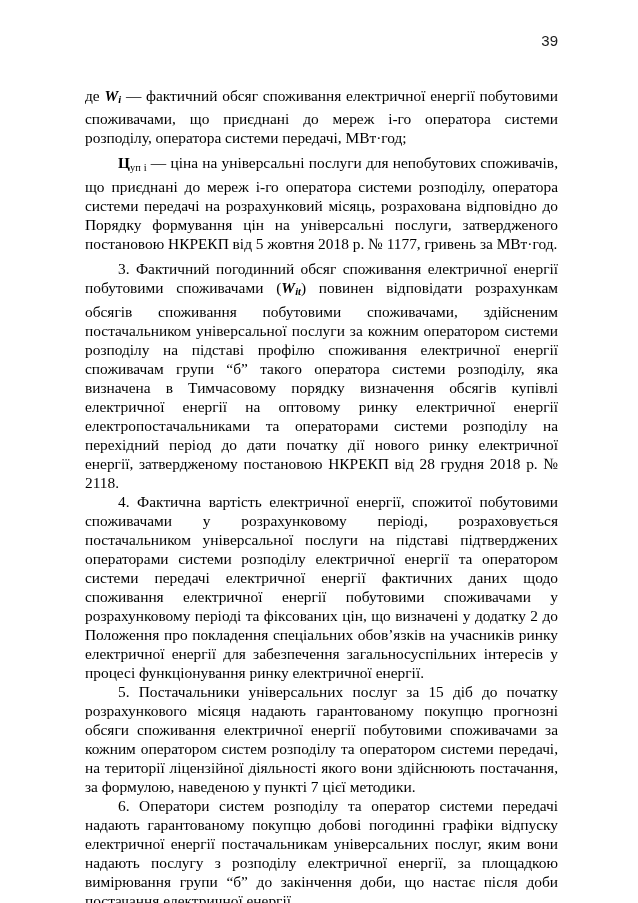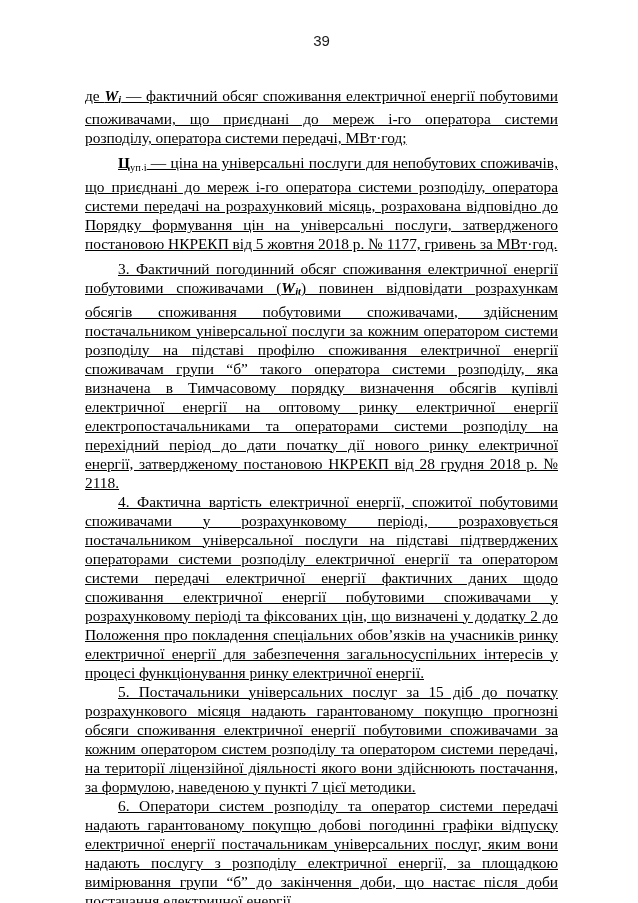--- a/index.html
+++ b/index.html
@@ -15,38 +15,37 @@
     background: #ffffff;
     overflow: hidden;
     font-family: "Liberation Serif", "DejaVu Serif", serif;
     color: #000000;
   }
   .page-number {
     position: absolute;
     top: 32px;
     left: 85px;
     width: 473px;
-    text-align: center;
+    text-align: right;
     font-family: "Liberation Sans", "DejaVu Sans", sans-serif;
     font-size: 15px;
     color: #1a1a1a;
   }
   .content {
     position: absolute;
     top: 86px;
     left: 85px;
     width: 473px;
     font-size: 15.4px;
     line-height: 19px;
     text-align: justify;
   }
   .content p {
     margin: 0;
     padding: 0;
-    text-decoration: underline;
   }
   .content p.indent { text-indent: 33px; }
   .content p.space-before { margin-top: 6px; }
   
   .math {
     font-style: italic;
     font-weight: bold;
     letter-spacing: 0.2px;
   }
   .mathsub {

